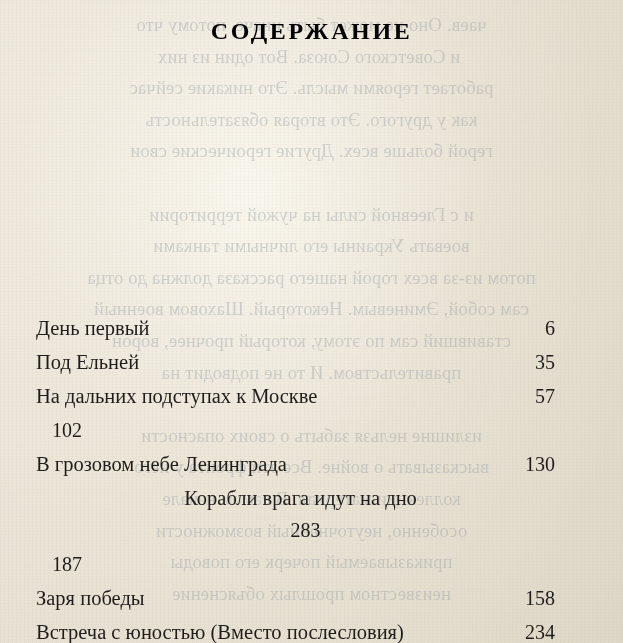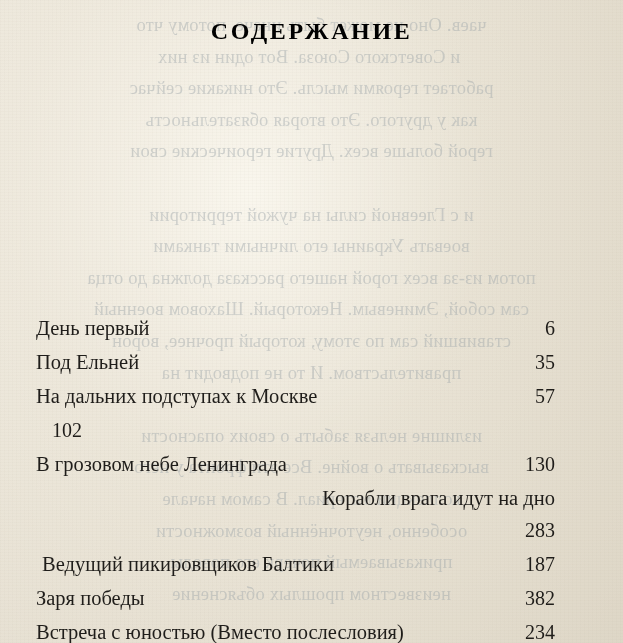--- a/index.html
+++ b/index.html
@@ -67,21 +67,21 @@
     font-family: "Liberation Serif", serif;
   }
 
   .toc-list {
     margin-top: 268px;
     padding: 0 68px 0 36px;
   }
 
   .toc-row {
     display: flex;
-    align-items: flex-end;
+    align-items: center;
     justify-content: space-between;
     font-size: 20.5px;
     line-height: 31.5px;
     color: #1f1d1a;
     margin-bottom: 2.5px;
   }
   .toc-label {
     white-space: nowrap;
   }
   .toc-page {
@@ -148,25 +148,24 @@
       </div>
       <div class="toc-row">
         <span class="toc-label">В грозовом небе Ленинграда</span>
         <span class="toc-page">130</span>
       </div>
       <div class="toc-row indent-2">
         <span class="toc-label">Корабли врага идут на дно</span>
         <span class="toc-page">283</span>
       </div>
       <div class="toc-row indent-1">
-        <span class="toc-label">Ведущий пикировщиков Балтики</span>
         <span class="toc-page">187</span>
       </div>
       <div class="toc-row">
         <span class="toc-label">Заря победы</span>
-        <span class="toc-page">382</span>
+        <span class="toc-page">158</span>
       </div>
       <div class="toc-row">
         <span class="toc-label">Встреча с юностью (Вместо послесловия)</span>
         <span class="toc-page">234</span>
       </div>
     </div>
 </div>
 
 </body></html>

